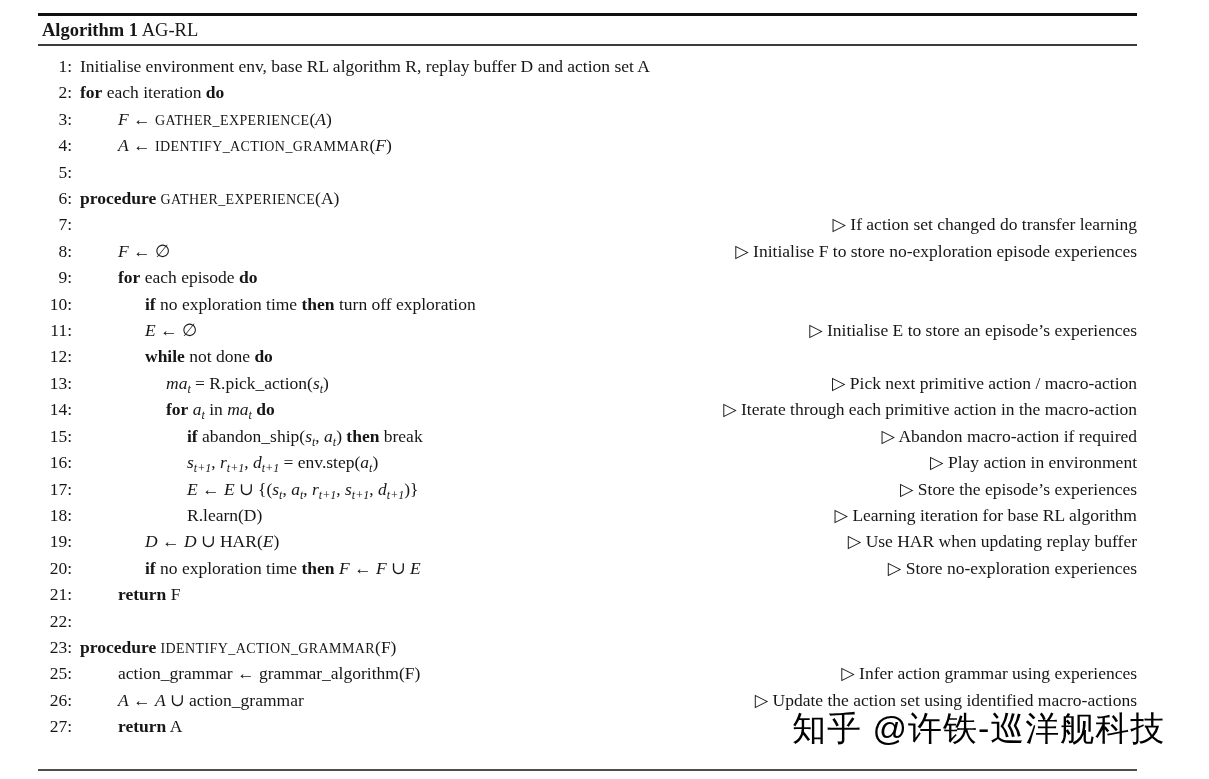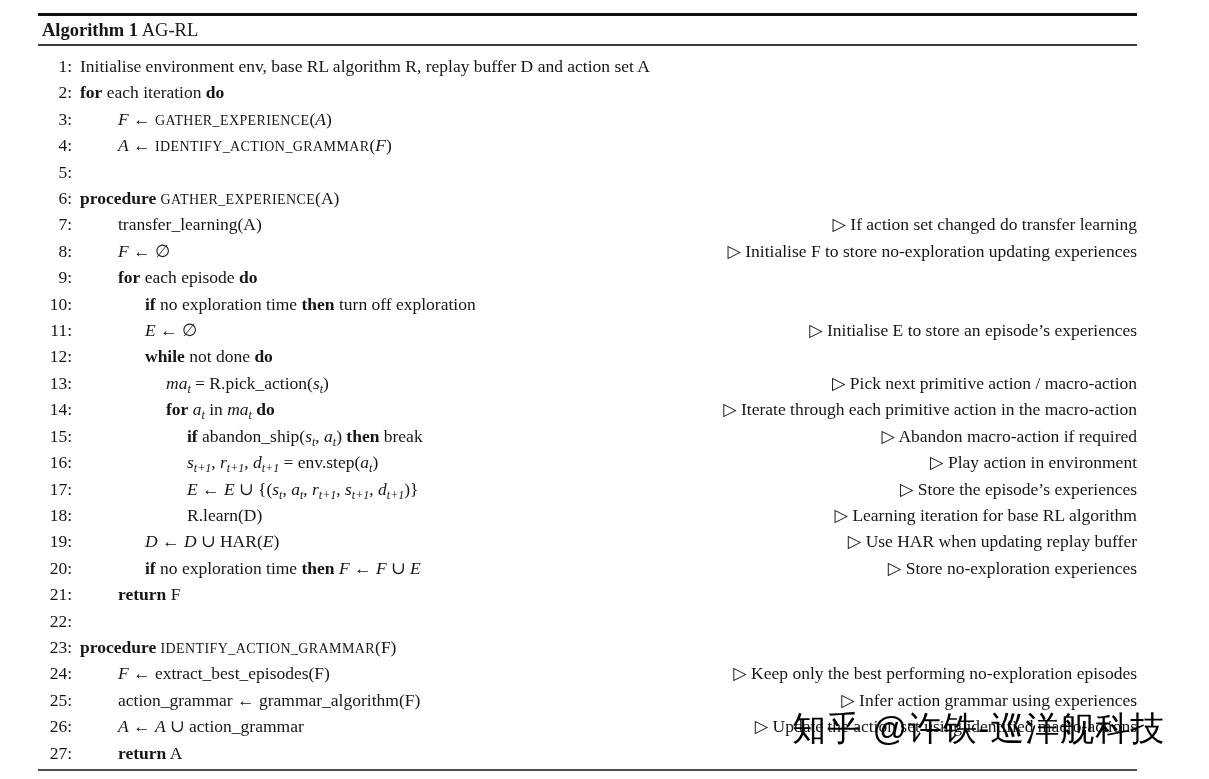--- a/index.html
+++ b/index.html
@@ -42,38 +42,37 @@
   <div class="title"><span class="t-label">Algorithm 1</span><span> AG-RL</span></div>
   <div class="rule rule-title"></div>
 
   <div class="algo-body">
       <div class="row"><span class="lnum">1:</span><span class="code" style="padding-left: 0px;"><span class="seg-n">Initialise environment env, base RL algorithm R, replay buffer D and action set A</span></span></div>
       <div class="row"><span class="lnum">2:</span><span class="code" style="padding-left: 0px;"><span class="seg-b">for</span><span class="seg-n"> each iteration </span><span class="seg-b">do</span></span></div>
       <div class="row"><span class="lnum">3:</span><span class="code" style="padding-left: 38px;"><span class="seg-i">F</span><span class="seg-n"> ← </span><span class="seg-sc">GATHER_EXPERIENCE</span><span class="seg-n">(</span><span class="seg-i">A</span><span class="seg-n">)</span></span></div>
       <div class="row"><span class="lnum">4:</span><span class="code" style="padding-left: 38px;"><span class="seg-i">A</span><span class="seg-n"> ← </span><span class="seg-sc">IDENTIFY_ACTION_GRAMMAR</span><span class="seg-n">(</span><span class="seg-i">F</span><span class="seg-n">)</span></span></div>
       <div class="row"><span class="lnum">5:</span><span class="code" style="padding-left: 0px;"></span></div>
       <div class="row"><span class="lnum">6:</span><span class="code" style="padding-left: 0px;"><span class="seg-b">procedure</span><span class="seg-n"> </span><span class="seg-sc">GATHER_EXPERIENCE</span><span class="seg-n">(A)</span></span></div>
-      <div class="row"><span class="lnum">7:</span><span class="code" style="padding-left: 38px;"><span class="seg-n">transfer_learning(A)</span></span><span class="comment">▷ If action set changed do transfer learning</span></div>
-      <div class="row"><span class="lnum">8:</span><span class="code" style="padding-left: 38px;"><span class="seg-i">F</span><span class="seg-n"> ← ∅</span></span><span class="comment">▷ Initialise F to store no-exploration updating experiences</span></div>
+      <div class="row"><span class="lnum">7:</span><span class="comment">▷ If action set changed do transfer learning</span></div>
+      <div class="row"><span class="lnum">8:</span><span class="code" style="padding-left: 38px;"><span class="seg-i">F</span><span class="seg-n"> ← ∅</span></span><span class="comment">▷ Initialise F to store no-exploration episode experiences</span></div>
       <div class="row"><span class="lnum">9:</span><span class="code" style="padding-left: 38px; font-family: Liberation Serif, serif;"><span class="seg-b">for</span><span class="seg-n"> each episode </span><span class="seg-b">do</span></span></div>
       <div class="row"><span class="lnum">10:</span><span class="code" style="padding-left: 65px;"><span class="seg-b">if</span><span class="seg-n"> no exploration time </span><span class="seg-b">then</span><span class="seg-n"> turn off exploration</span></span></div>
       <div class="row"><span class="lnum">11:</span><span class="code" style="padding-left: 65px;"><span class="seg-i">E</span><span class="seg-n"> ← ∅</span></span><span class="comment">▷ Initialise E to store an episode’s experiences</span></div>
       <div class="row"><span class="lnum">12:</span><span class="code" style="padding-left: 65px;"><span class="seg-b">while</span><span class="seg-n"> not done </span><span class="seg-b">do</span></span></div>
       <div class="row"><span class="lnum">13:</span><span class="code" style="padding-left: 86px;"><span class="seg-i">ma</span><span class="seg-sub">t</span><span class="seg-n"> = R.pick_action(</span><span class="seg-i">s</span><span class="seg-sub">t</span><span class="seg-n">)</span></span><span class="comment">▷ Pick next primitive action / macro-action</span></div>
       <div class="row"><span class="lnum">14:</span><span class="code" style="padding-left: 86px;"><span class="seg-b">for</span><span class="seg-n"> </span><span class="seg-i">a</span><span class="seg-sub">t</span><span class="seg-n"> in </span><span class="seg-i">ma</span><span class="seg-sub">t</span><span class="seg-n"> </span><span class="seg-b">do</span></span><span class="comment">▷ Iterate through each primitive action in the macro-action</span></div>
       <div class="row"><span class="lnum">15:</span><span class="code" style="padding-left: 107px;"><span class="seg-b">if</span><span class="seg-n"> abandon_ship(</span><span class="seg-i">s</span><span class="seg-sub">t</span><span class="seg-n">, </span><span class="seg-i">a</span><span class="seg-sub">t</span><span class="seg-n">) </span><span class="seg-b">then</span><span class="seg-n"> break</span></span><span class="comment">▷ Abandon macro-action if required</span></div>
       <div class="row"><span class="lnum">16:</span><span class="code" style="padding-left: 107px;"><span class="seg-i">s</span><span class="seg-sub">t+1</span><span class="seg-n">, </span><span class="seg-i">r</span><span class="seg-sub">t+1</span><span class="seg-n">, </span><span class="seg-i">d</span><span class="seg-sub">t+1</span><span class="seg-n"> = env.step(</span><span class="seg-i">a</span><span class="seg-sub">t</span><span class="seg-n">)</span></span><span class="comment">▷ Play action in environment</span></div>
       <div class="row"><span class="lnum">17:</span><span class="code" style="padding-left: 107px;"><span class="seg-i">E</span><span class="seg-n"> ← </span><span class="seg-i">E</span><span class="seg-n"> ∪ {(</span><span class="seg-i">s</span><span class="seg-sub">t</span><span class="seg-n">, </span><span class="seg-i">a</span><span class="seg-sub">t</span><span class="seg-n">, </span><span class="seg-i">r</span><span class="seg-sub">t+1</span><span class="seg-n">, </span><span class="seg-i">s</span><span class="seg-sub">t+1</span><span class="seg-n">, </span><span class="seg-i">d</span><span class="seg-sub">t+1</span><span class="seg-n">)}</span></span><span class="comment">▷ Store the episode’s experiences</span></div>
       <div class="row"><span class="lnum">18:</span><span class="code" style="padding-left: 107px;"><span class="seg-n">R.learn(D)</span></span><span class="comment">▷ Learning iteration for base RL algorithm</span></div>
       <div class="row"><span class="lnum">19:</span><span class="code" style="padding-left: 65px;"><span class="seg-i">D</span><span class="seg-n"> ← </span><span class="seg-i">D</span><span class="seg-n"> ∪ HAR(</span><span class="seg-i">E</span><span class="seg-n">)</span></span><span class="comment">▷ Use HAR when updating replay buffer</span></div>
       <div class="row"><span class="lnum">20:</span><span class="code" style="padding-left: 65px;"><span class="seg-b">if</span><span class="seg-n"> no exploration time </span><span class="seg-b">then</span><span class="seg-n"> </span><span class="seg-i">F</span><span class="seg-n"> ← </span><span class="seg-i">F</span><span class="seg-n"> ∪ </span><span class="seg-i">E</span></span><span class="comment">▷ Store no-exploration experiences</span></div>
       <div class="row"><span class="lnum">21:</span><span class="code" style="padding-left: 38px;"><span class="seg-b">return</span><span class="seg-n"> F</span></span></div>
       <div class="row"><span class="lnum">22:</span><span class="code" style="padding-left: 0px;"></span></div>
       <div class="row"><span class="lnum">23:</span><span class="code" style="padding-left: 0px;"><span class="seg-b">procedure</span><span class="seg-n"> </span><span class="seg-sc">IDENTIFY_ACTION_GRAMMAR</span><span class="seg-n">(F)</span></span></div>
-      <div class="row"><span class="lnum">24:</span><span class="code" style="padding-left: 38px;"><span class="seg-i">F</span><span class="seg-n"> ← extract_best_episodes(F)</span></span><span class="comment">▷ Keep only the best performing no-exploration episodes</span></div>
       <div class="row"><span class="lnum">25:</span><span class="code" style="padding-left: 38px;"><span class="seg-n">action_grammar ← grammar_algorithm(F)</span></span><span class="comment">▷ Infer action grammar using experiences</span></div>
       <div class="row"><span class="lnum">26:</span><span class="code" style="padding-left: 38px;"><span class="seg-i">A</span><span class="seg-n"> ← </span><span class="seg-i">A</span><span class="seg-n"> ∪ action_grammar</span></span><span class="comment">▷ Update the action set using identified macro-actions</span></div>
       <div class="row"><span class="lnum">27:</span><span class="code" style="padding-left: 38px;"><span class="seg-b">return</span><span class="seg-n"> A</span></span></div>
     </div>
 
   <div class="watermark">知乎 @许铁-巡洋舰科技</div>
   <div class="rule rule-bottom"></div>
 </div>
 
 </body></html>

